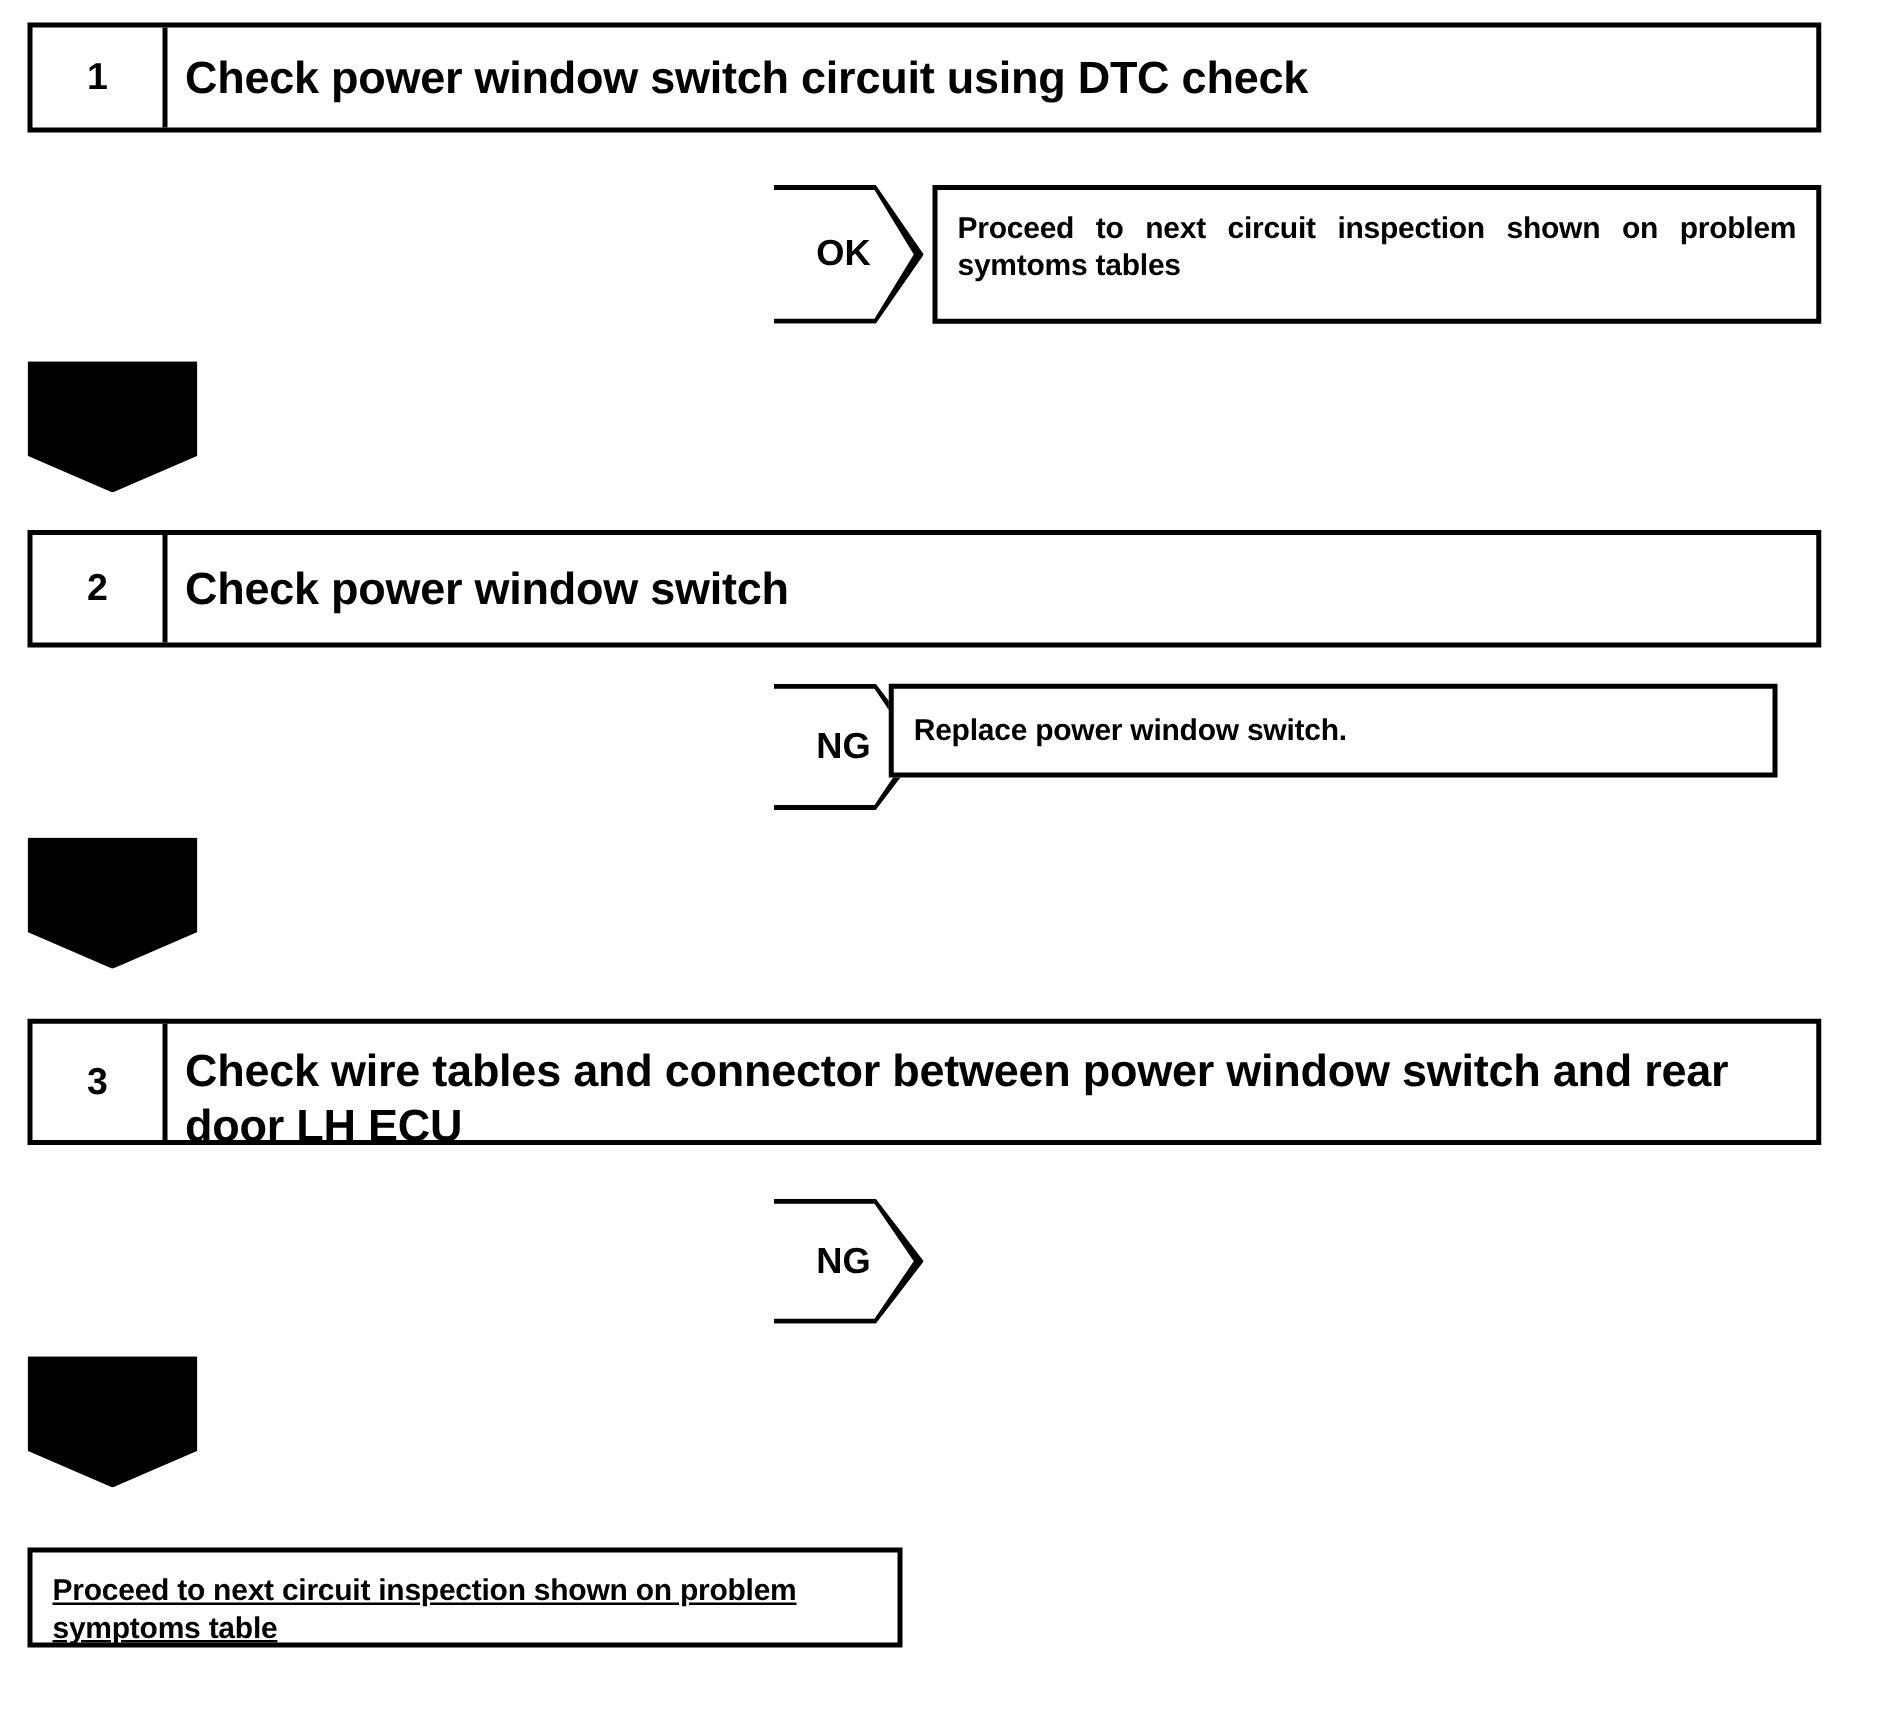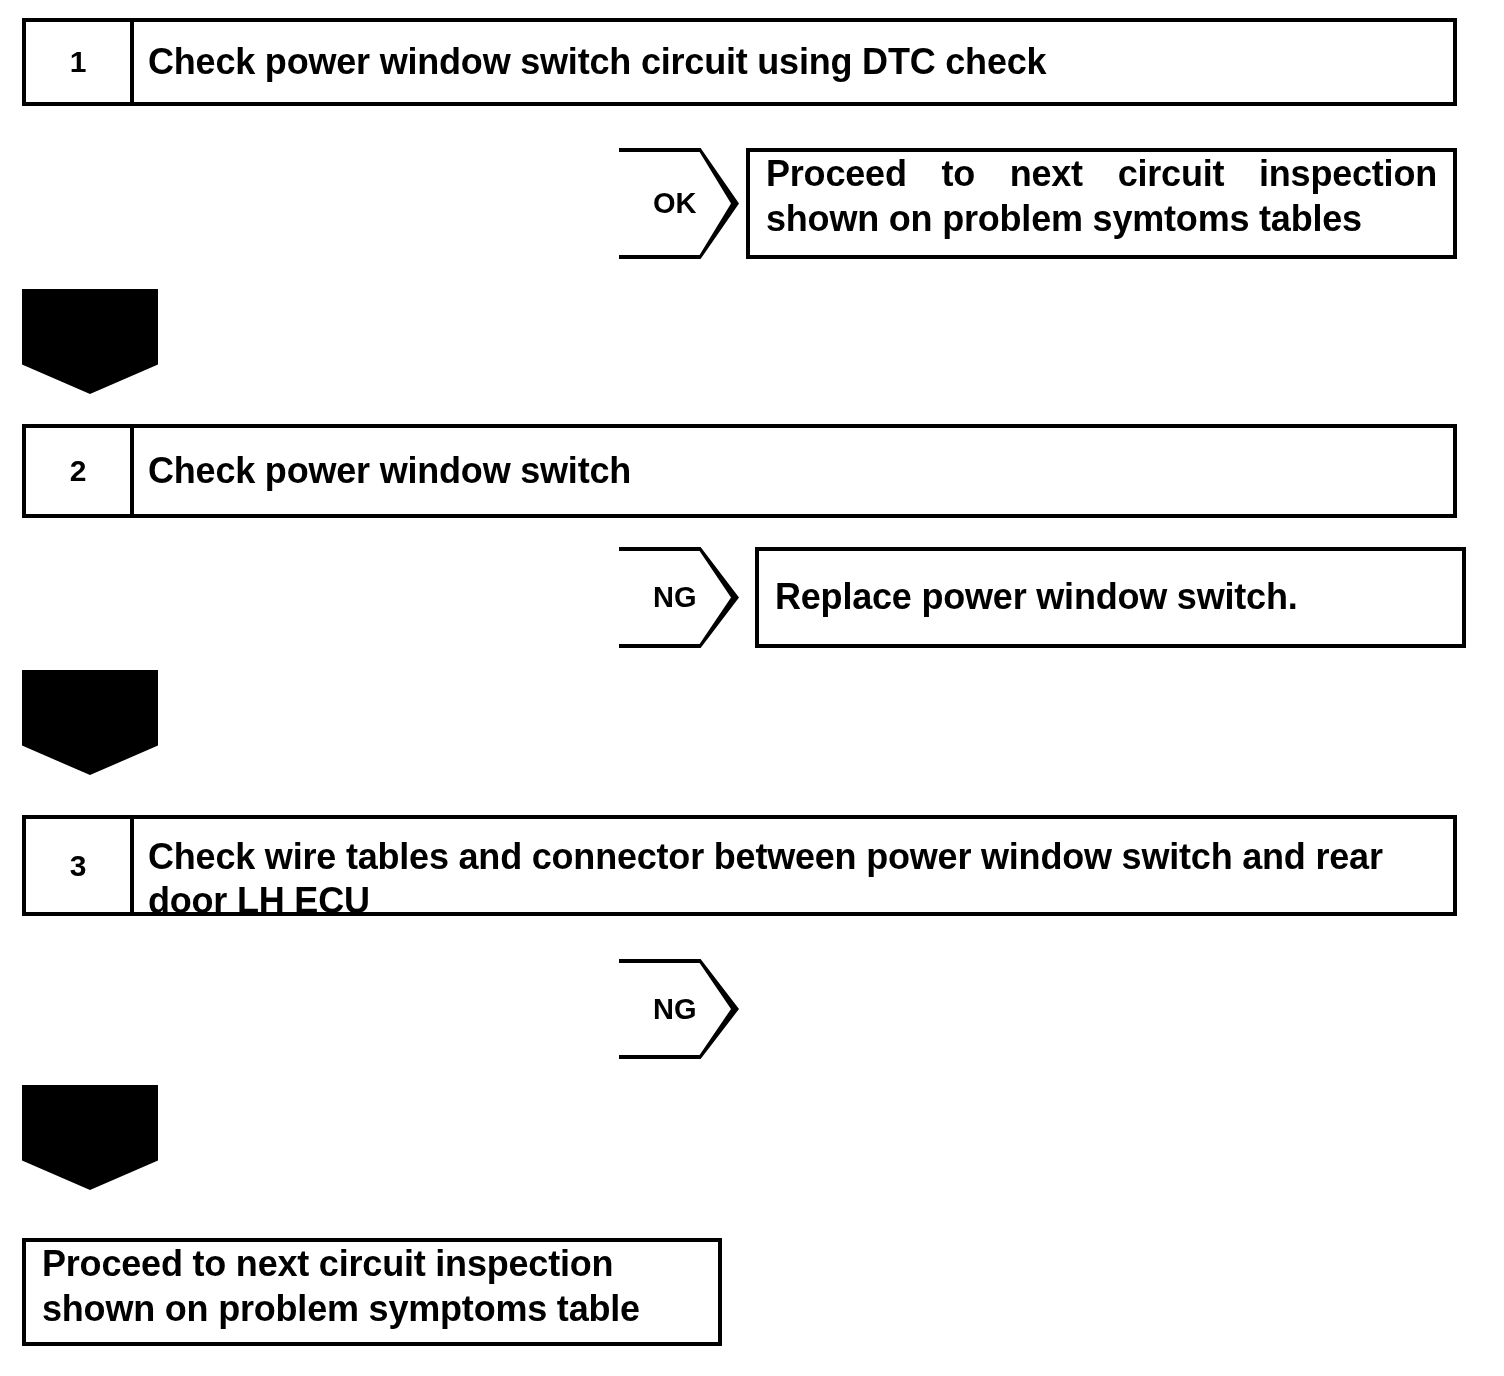--- a/index.html
+++ b/index.html
@@ -54,22 +54,22 @@
     align-items: center;
     padding-top: 0;
   }
 
   
   .result-box {
     position: absolute;
     box-sizing: border-box;
     border: 4px solid #000;
     background: #fff;
-    padding: 0 16px 0 16px;
-    font-size: 36px;
+    padding: 16px 16px 0 16px;
+    font-size: 24px;
     font-weight: bold;
     line-height: 1.24;
     letter-spacing: -0.2px;
   }
   .result-box.justified {
     text-align: justify;
     text-align-last: left;
   }
   .result-box.vcenter {
     padding-top: 0;
@@ -165,32 +165,32 @@
   <div class="arrow-down-label" style="left:22px; top:289px; width:136px; height:76px;">NG</div>
 
   <div class="step-box" style="left:22px; top:424px; width:1435px; height:94px;">
     <div class="step-num">2</div>
     <div class="step-text centered">Check power window switch</div>
   </div>
 
   <div class="arrow-right" style="left:619px; top:547px; width:120px; height:101px;"></div>
   <div class="arrow-right-inner" style="left:619px; top:547px; width:120px; height:101px; border-left:none;">NG</div>
 
-  <div class="result-box vcenter" style="left:755px; top:547px; width:711px; height:101px;">Replace power window switch.</div>
+  <div class="result-box vcenter" style="left:711px; top:547px; width:711px; height:75px;">Replace power window switch.</div>
 
   <div class="arrow-down" style="left:22px; top:670px; width:136px; height:105px;"></div>
   <div class="arrow-down-label" style="left:22px; top:670px; width:136px; height:76px;">OK</div>
 
   <div class="step-box" style="left:22px; top:815px; width:1435px; height:101px;">
     <div class="step-num">3</div>
     <div class="step-text">Check wire tables and connector between power window switch and rear door LH ECU</div>
   </div>
 
   <div class="arrow-right" style="left:619px; top:959px; width:120px; height:100px;"></div>
   <div class="arrow-right-inner" style="left:619px; top:959px; width:120px; height:100px; border-left:none;">NG</div>
 
 
   <div class="arrow-down" style="left:22px; top:1085px; width:136px; height:105px;"></div>
   <div class="arrow-down-label" style="left:22px; top:1085px; width:136px; height:76px;">OK</div>
 
-  <div class="result-box" style="left:22px; top:1238px; width:700px; height:108px;">Proceed to next circuit inspection shown on problem symptoms table</div>
+  <div class="result-box" style="left:22px; top:1238px; width:700px; height:80px;text-decoration:underline;">Proceed to next circuit inspection shown on problem symptoms table</div>
 
 </div>
 
 </body></html>

